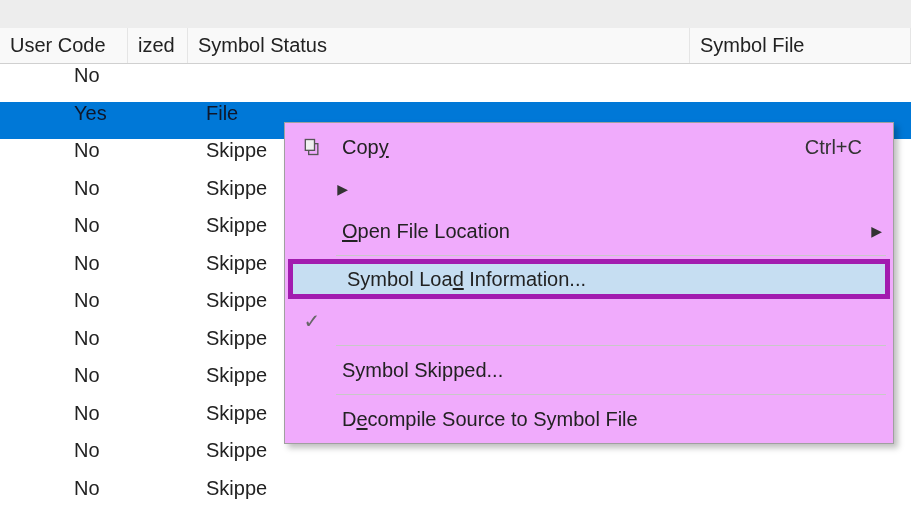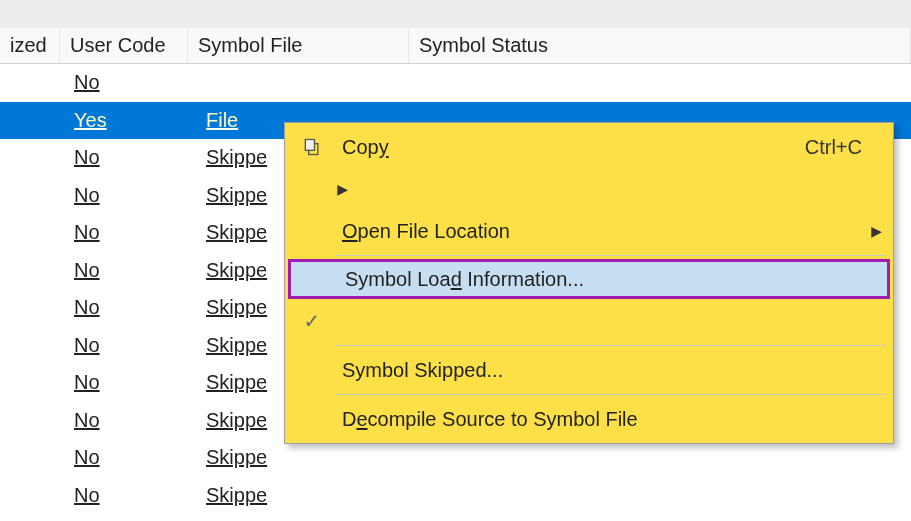--- a/index.html
+++ b/index.html
@@ -31,59 +31,58 @@
     }
     .col-ized   { width: 60px; overflow: hidden; }
     .col-user   { width: 128px; }
     .col-status { width: 502px; }
     .col-file   { flex: 1; }
 
     .grid-body { background: #fff; }
     .grid-row {
       display: flex;
       height: 37.5px;
-      align-items: center;
+      align-items: flex-start;
       color: #222;
-      text-decoration: underline;
     }
     .grid-row.selected {
       background: #0078d7;
       color: #fff;
     }
-    .grid-row.selected .cell { color: #fef9c3; }
+    .grid-row.selected .cell { color: #0f172a; }
     .cell {
       padding: 0 10px;
       white-space: nowrap;
       overflow: hidden;
     }
     .cell.col-ized   { width: 60px; }
     .cell.col-user   { width: 128px; padding-left: 14px; }
     .cell.col-status { width: 502px; padding-left: 18px;}
     .cell.col-file   { flex: 1; padding-left: 14px;}
 
     .context-menu {
       position: absolute;
       left: 284px;
       top: 122px;
       width: 610px;
-      background: #fde047;
+      background: #f0abfc;
       border: 1px solid #a0a0a0;
       box-shadow: 4px 4px 6px rgba(0,0,0,0.25);
       padding: 3px;
     }
     .menu-item {
       display: flex;
       align-items: center;
       height: 42px;
       padding: 0 8px 0 4px;
       color: #222;
     }
     .menu-item.highlight {
       background: #c6def2;
-      border: 3px solid #a21caf;
+      border: 5px solid #a21caf;
       height: 40px;
       margin: 1px 0;
     }
     .menu-icon-col {
       width: 40px;
       display: flex;
       align-items: center;
       justify-content: center;
       color: #555;
     }
@@ -112,24 +111,24 @@
     .copy-icon svg { width: 20px; height: 20px; }
     .check-icon { color:#666; font-size: 20px; }
     .cursor-icon svg { width: 22px; height: 22px; }
   </style>
 </head>
 <body>
 
 <div class="spacer-top"></div>
 
 <div class="header-row">
+  <div class="header-cell col-user">User Code</div>
   <div class="header-cell col-ized">ized</div>
-  <div class="header-cell col-user">User Code</div>
+  <div class="header-cell col-status">Symbol Status</div>
   <div class="header-cell col-file">Symbol File</div>
-  <div class="header-cell col-status">Symbol Status</div>
 </div>
 
 <div class="grid-body" id="grid-body">
     <div class="grid-row">
       <div class="cell col-ized"></div>
       <div class="cell col-user">No</div>
       <div class="cell col-file"></div>
     </div>
     <div class="grid-row selected">
       <div class="cell col-ized"></div>

